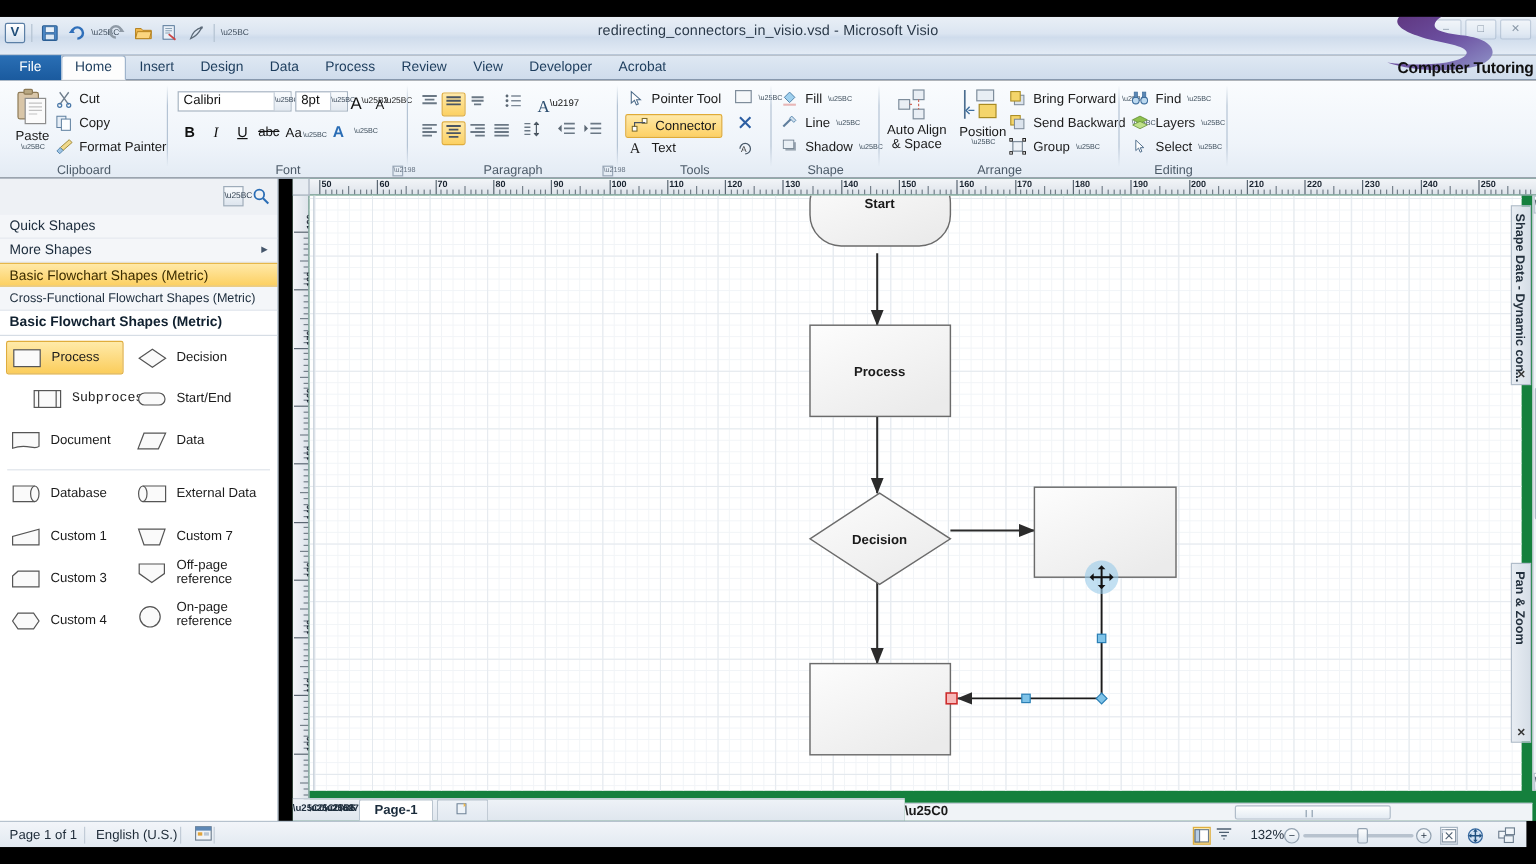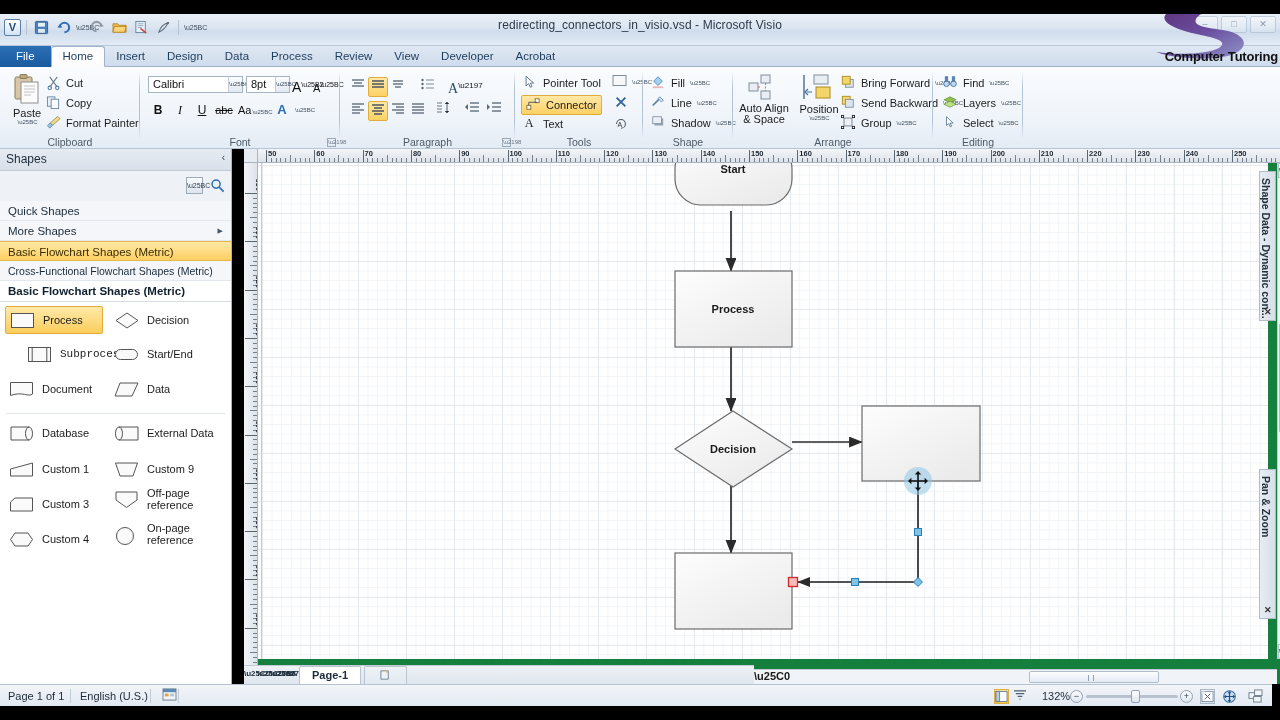--- a/index.html
+++ b/index.html
@@ -666,24 +666,20 @@
         </span>
         <span class="lbl">Select</span>
         <span class="caret">\u25BC</span>
       </div>
       <div class="glabel">Editing</div>
       <div class="gsep"></div>
     </div>
   </div>
 
   <div class="shapespanel">
-    <div class="sp-header">
-      <span>Shapes</span>
-      <span class="sp-collapse">‹</span>
-    </div>
 
     <div class="sp-search">
       <div class="ddbtn">\u25BC</div>
       <span class="mag">
         <svg width="15" height="15" viewBox="0 0 16 16">
             <circle cx="6.5" cy="6.5" r="4.3" fill="none" stroke="#2a6db5" stroke-width="1.6"></circle>
             <path d="M9.8 9.8 L14.5 14.5" stroke="#2a6db5" stroke-width="1.8"></path>
           </svg>
       </span>
     </div>
@@ -777,21 +773,21 @@
             </svg>
         </span>
         <span class="nm">Custom 1</span>
       </div>
       <div class="sh" style="left:110px;top:153px;width:110px;">
         <span class="glyph">
           <svg width="26" height="19" viewBox="0 0 26 19">
               <path d="M1.5 3 H23.5 L19 16 H6 Z" fill="#fafafa" stroke="#555"></path>
             </svg>
         </span>
-        <span class="nm">Custom 9</span>
+        <span class="nm">Custom 7</span>
       </div>
 
       <div class="sh" style="left:5px;top:188px;width:105px;">
         <span class="glyph">
           <svg width="26" height="19" viewBox="0 0 26 19">
               <path d="M1.5 7 L6 3 H23.5 V16 H1.5 Z" fill="#fafafa" stroke="#555"></path>
             </svg>
         </span>
         <span class="nm">Custom 3</span>
       </div>

